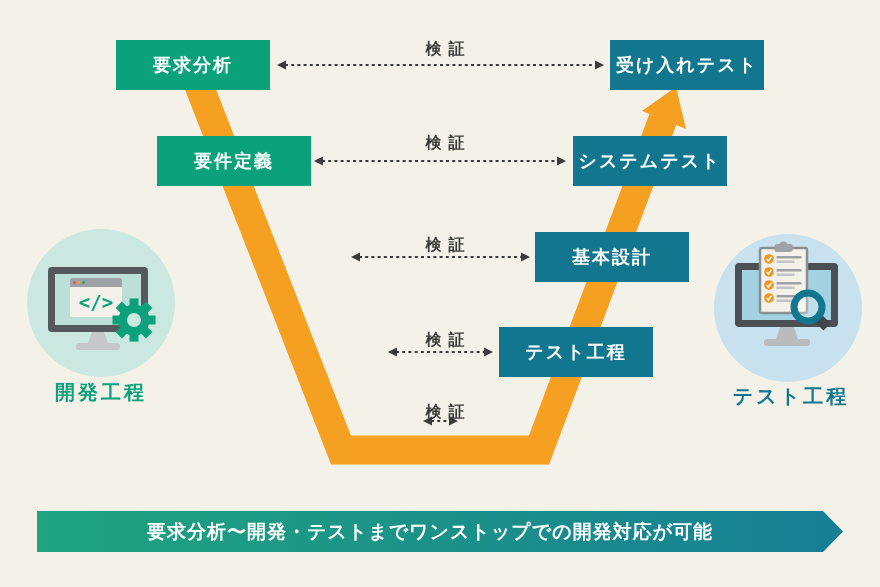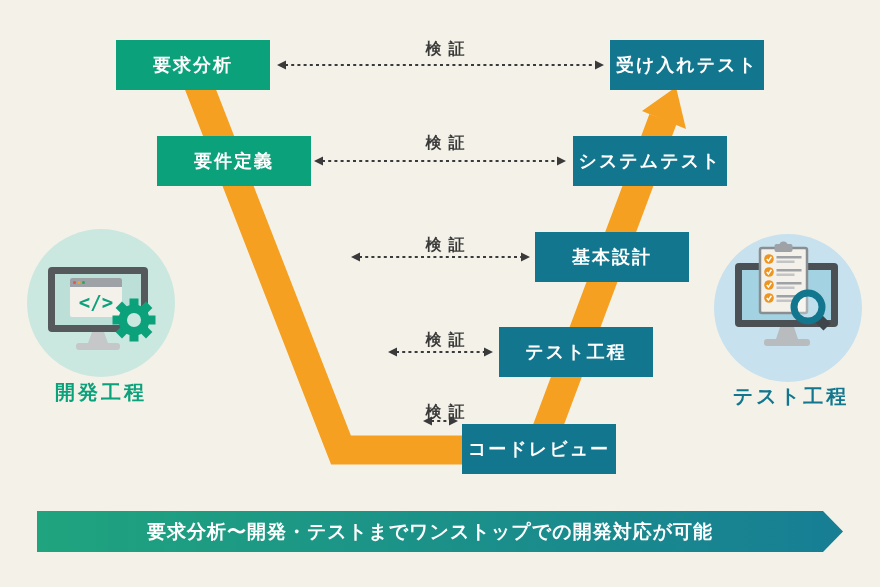--- a/index.html
+++ b/index.html
@@ -95,21 +95,20 @@
     </g>
   </svg>
 
   <div class="node green n1l">要求分析</div>
   <div class="node green n2l">要件定義</div>
 
   <div class="node teal n1r">受け入れテスト</div>
   <div class="node teal n2r">システムテスト</div>
   <div class="node teal n3r">基本設計</div>
   <div class="node teal n4r">テスト工程</div>
-  <div class="node teal n5r">コードレビュー</div>
 
   <div class="verify v1">検証</div>
   <div class="verify v2">検証</div>
   <div class="verify v3">検証</div>
   <div class="verify v4">検証</div>
   <div class="verify v5">検証</div>
 
   <div class="proc-circle left-circle">
     <svg width="148" height="148" viewBox="0 0 148 148">
       <polygon points="65,103 77,103 81,114 61,114" fill="#C5C7C9"></polygon>

